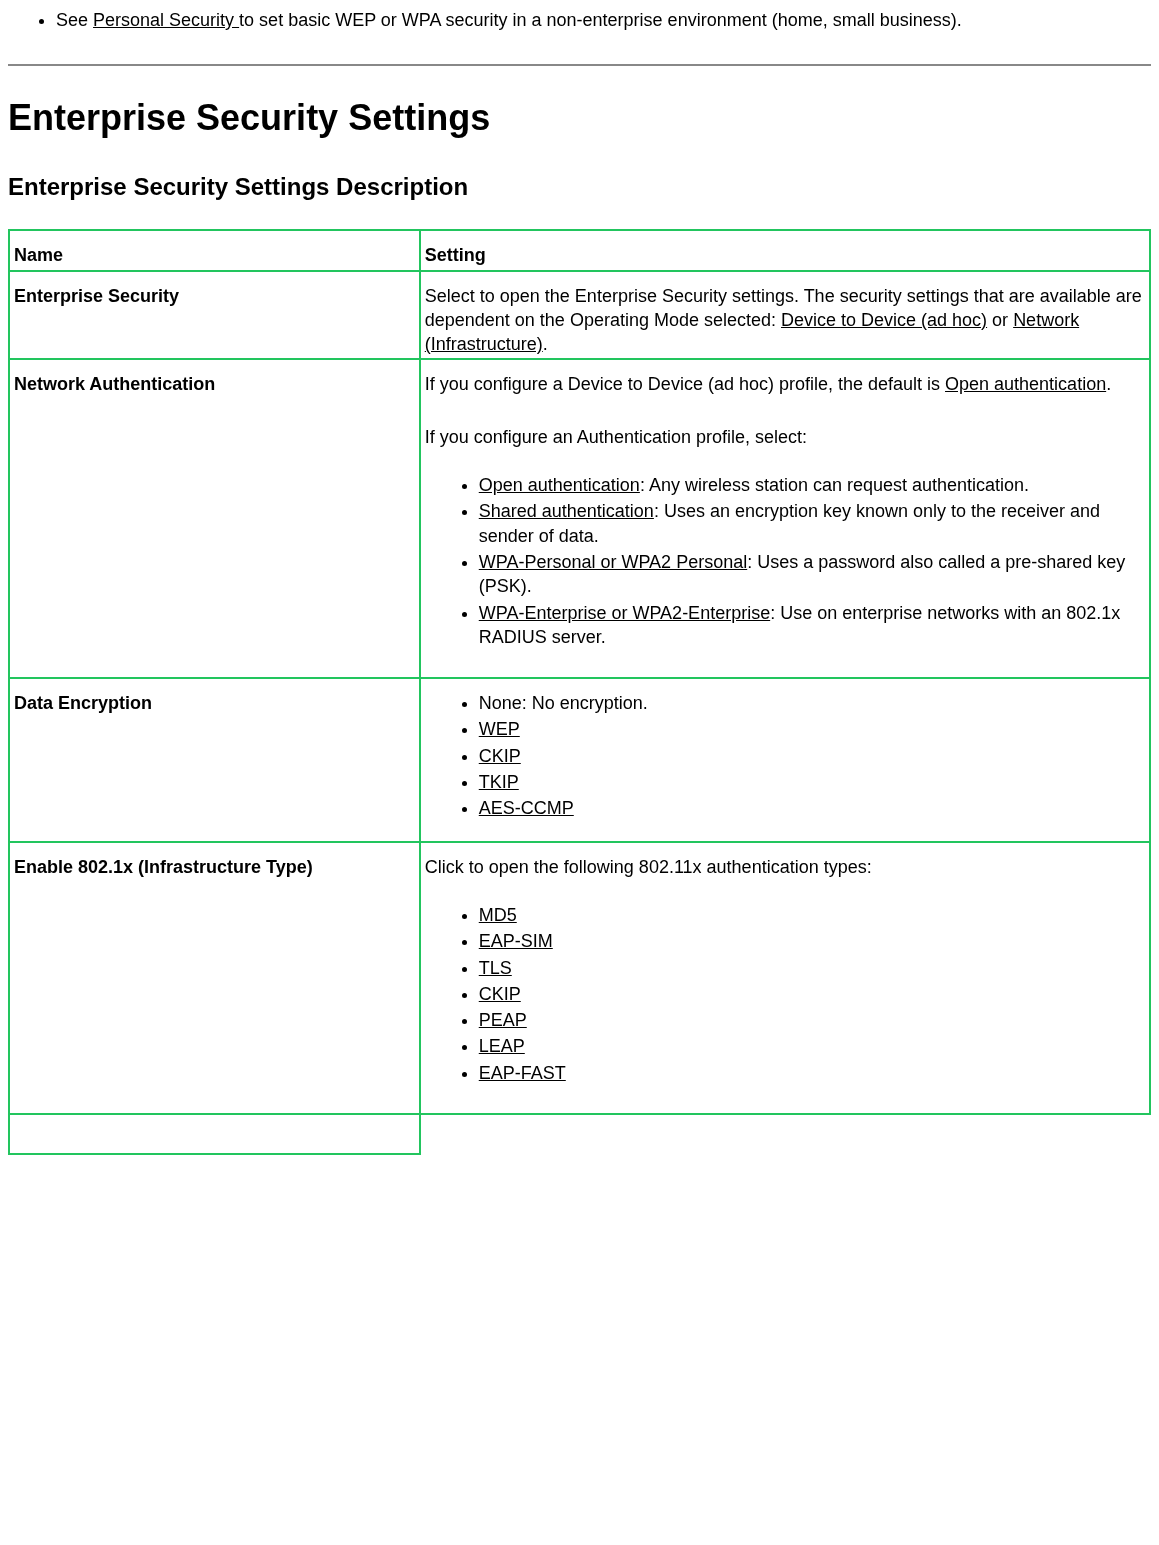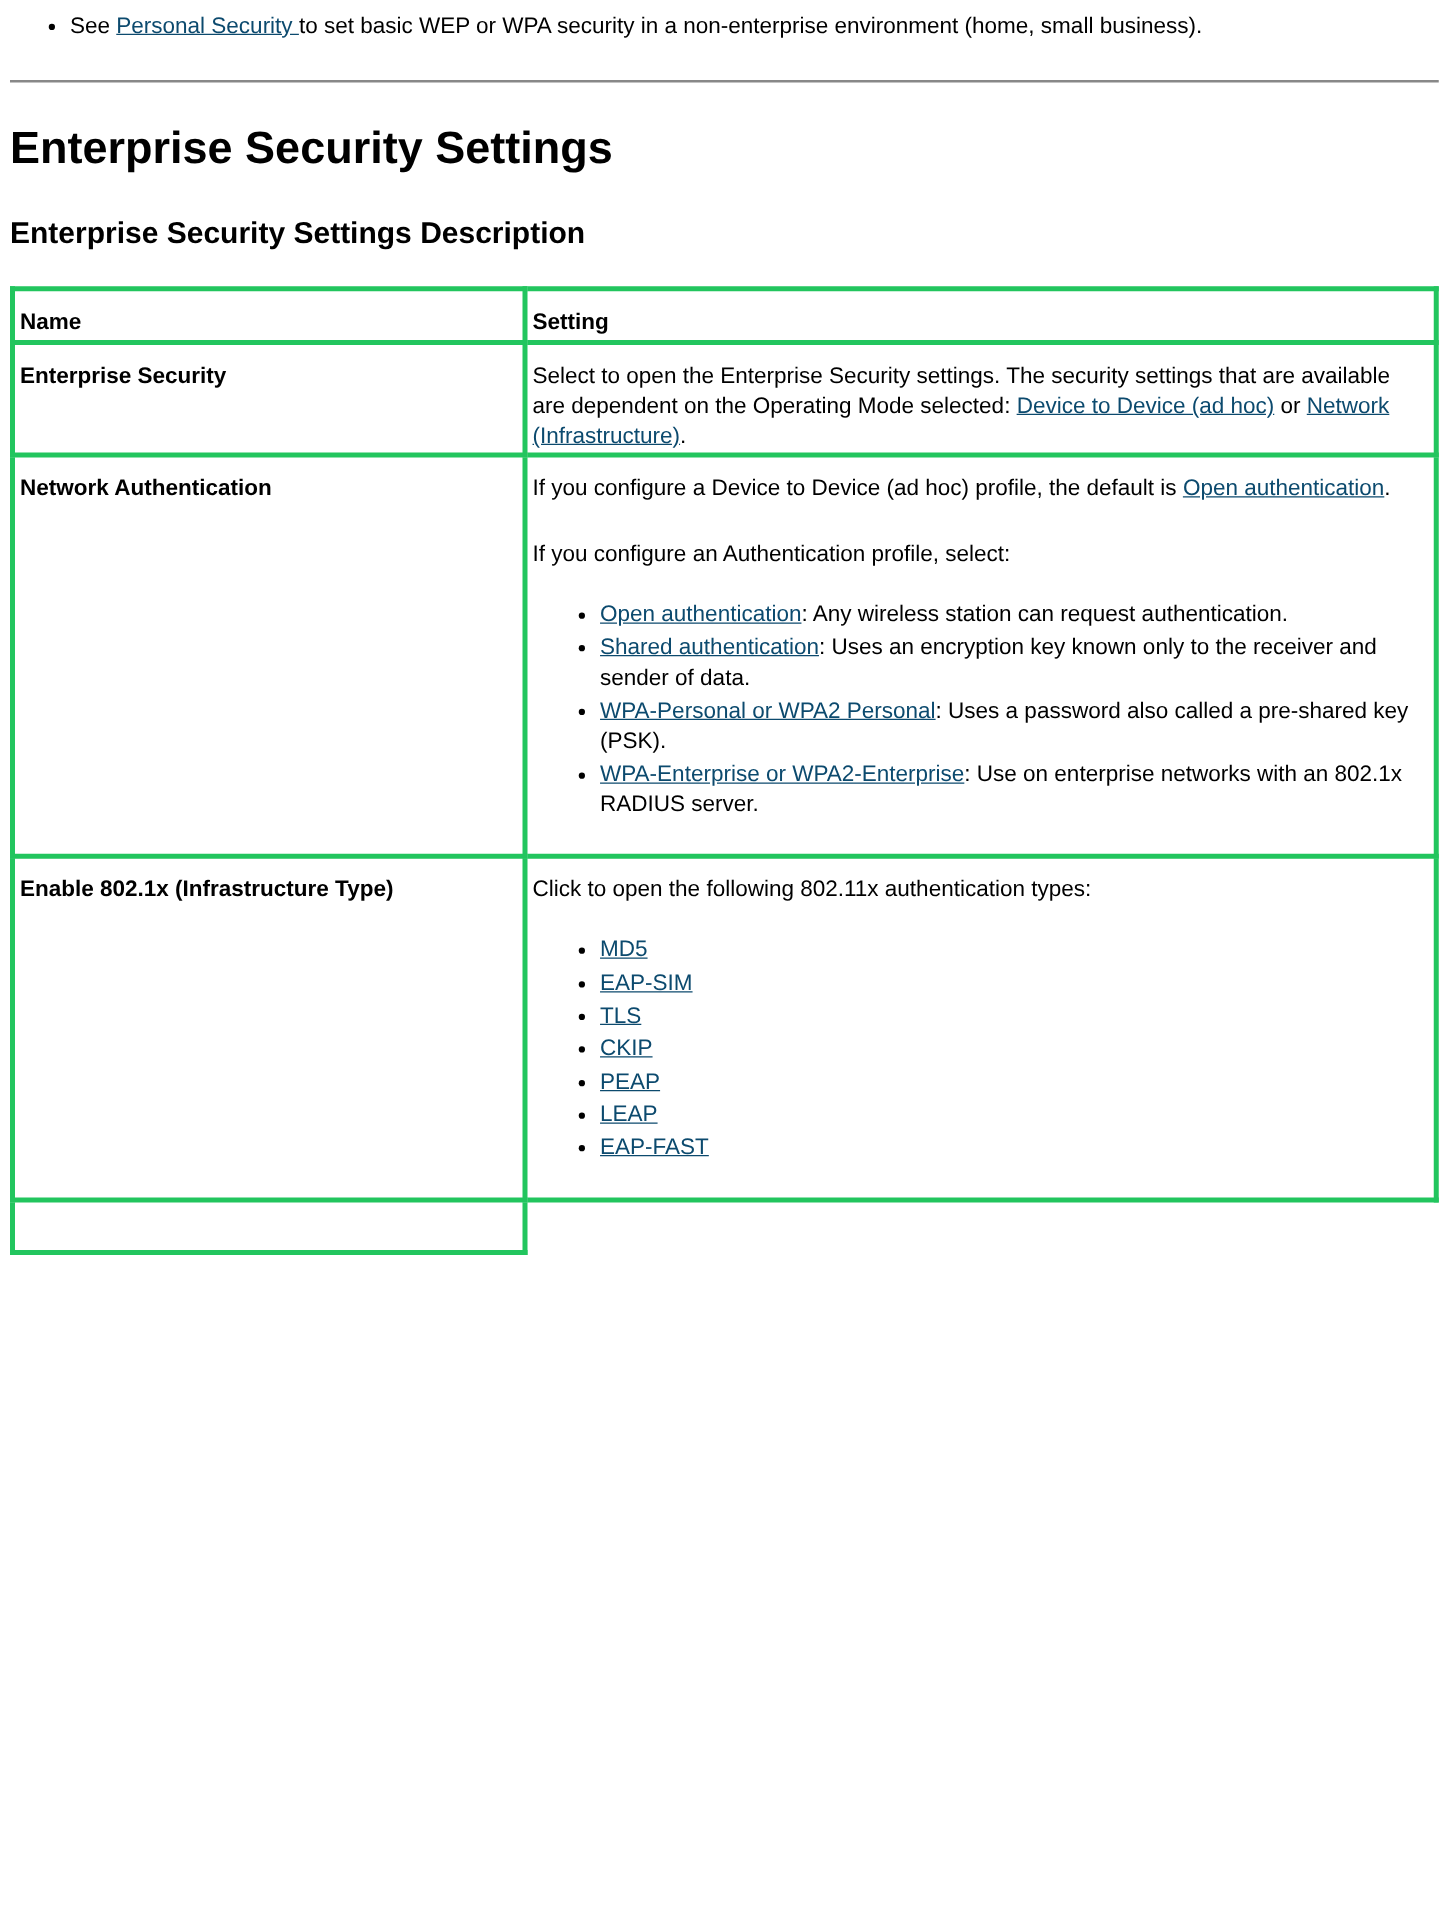--- a/index.html
+++ b/index.html
@@ -6,21 +6,21 @@
     font-family: Verdana, Geneva, sans-serif;
     font-size: 18px;
     color: #000;
     margin: 0;
     padding: 8px;
     width: 1159px;
     box-sizing: border-box;
     line-height: 1.35;
   }
   a {
-    color: #0c4a6e;
+    color: #000000;
     text-decoration: underline;
   }
   ul.top-bullet {
     list-style-type: disc;
     margin: 0 0 32px 0;
     padding-left: 48px;
   }
   ul.top-bullet li {
     font-size: 18px;
   }
@@ -38,21 +38,21 @@
     font-weight: bold;
     font-size: 24px;
     margin: 0 0 26px 0;
   }
   table {
     border-collapse: collapse;
     width: 100%;
     font-size: 18px;
   }
   td {
-    border: 4px solid #22c55e;
+    border: 2px solid #22c55e;
     padding: 12px 4px 2px 4px;
     vertical-align: top;
   }
   td.col-name {
     width: 36%;
     font-weight: bold;
   }
   td.header {
     font-weight: bold;
   }
@@ -111,20 +111,32 @@
       <p>If you configure an Authentication profile, select:</p>
       <ul>
         <li><a href="#">Open authentication</a><span>: Any wireless station can request authentication.</span></li>
         <li><a href="#">Shared authentication</a><span>: Uses an encryption key known only to the receiver and sender of data.</span></li>
         <li><a href="#">WPA-Personal or WPA2 Personal</a><span>: Uses a password also called a pre-shared key (PSK).</span></li>
         <li><a href="#">WPA-Enterprise or WPA2-Enterprise</a><span>: Use on enterprise networks with an 802.1x RADIUS server.</span></li>
       </ul>
     </td>
   </tr>
 
+  <tr>
+    <td class="col-name">Data Encryption</td>
+    <td class="col-setting">
+      <ul class="nomarginbottom">
+        <li>None: No encryption.</li>
+        <li><a href="#">WEP</a></li>
+        <li><a href="#">CKIP</a></li>
+        <li><a href="#">TKIP</a></li>
+        <li><a href="#">AES-CCMP</a></li>
+      </ul>
+    </td>
+  </tr>
 
   <tr>
     <td class="col-name">Enable 802.1x (Infrastructure Type)</td>
     <td class="col-setting">
       <p>Click to open the following 802.11x authentication types:</p>
       <ul>
         <li><a href="#">MD5</a></li>
         <li><a href="#">EAP-SIM</a></li>
         <li><a href="#">TLS</a></li>
         <li><a href="#">CKIP</a></li>

